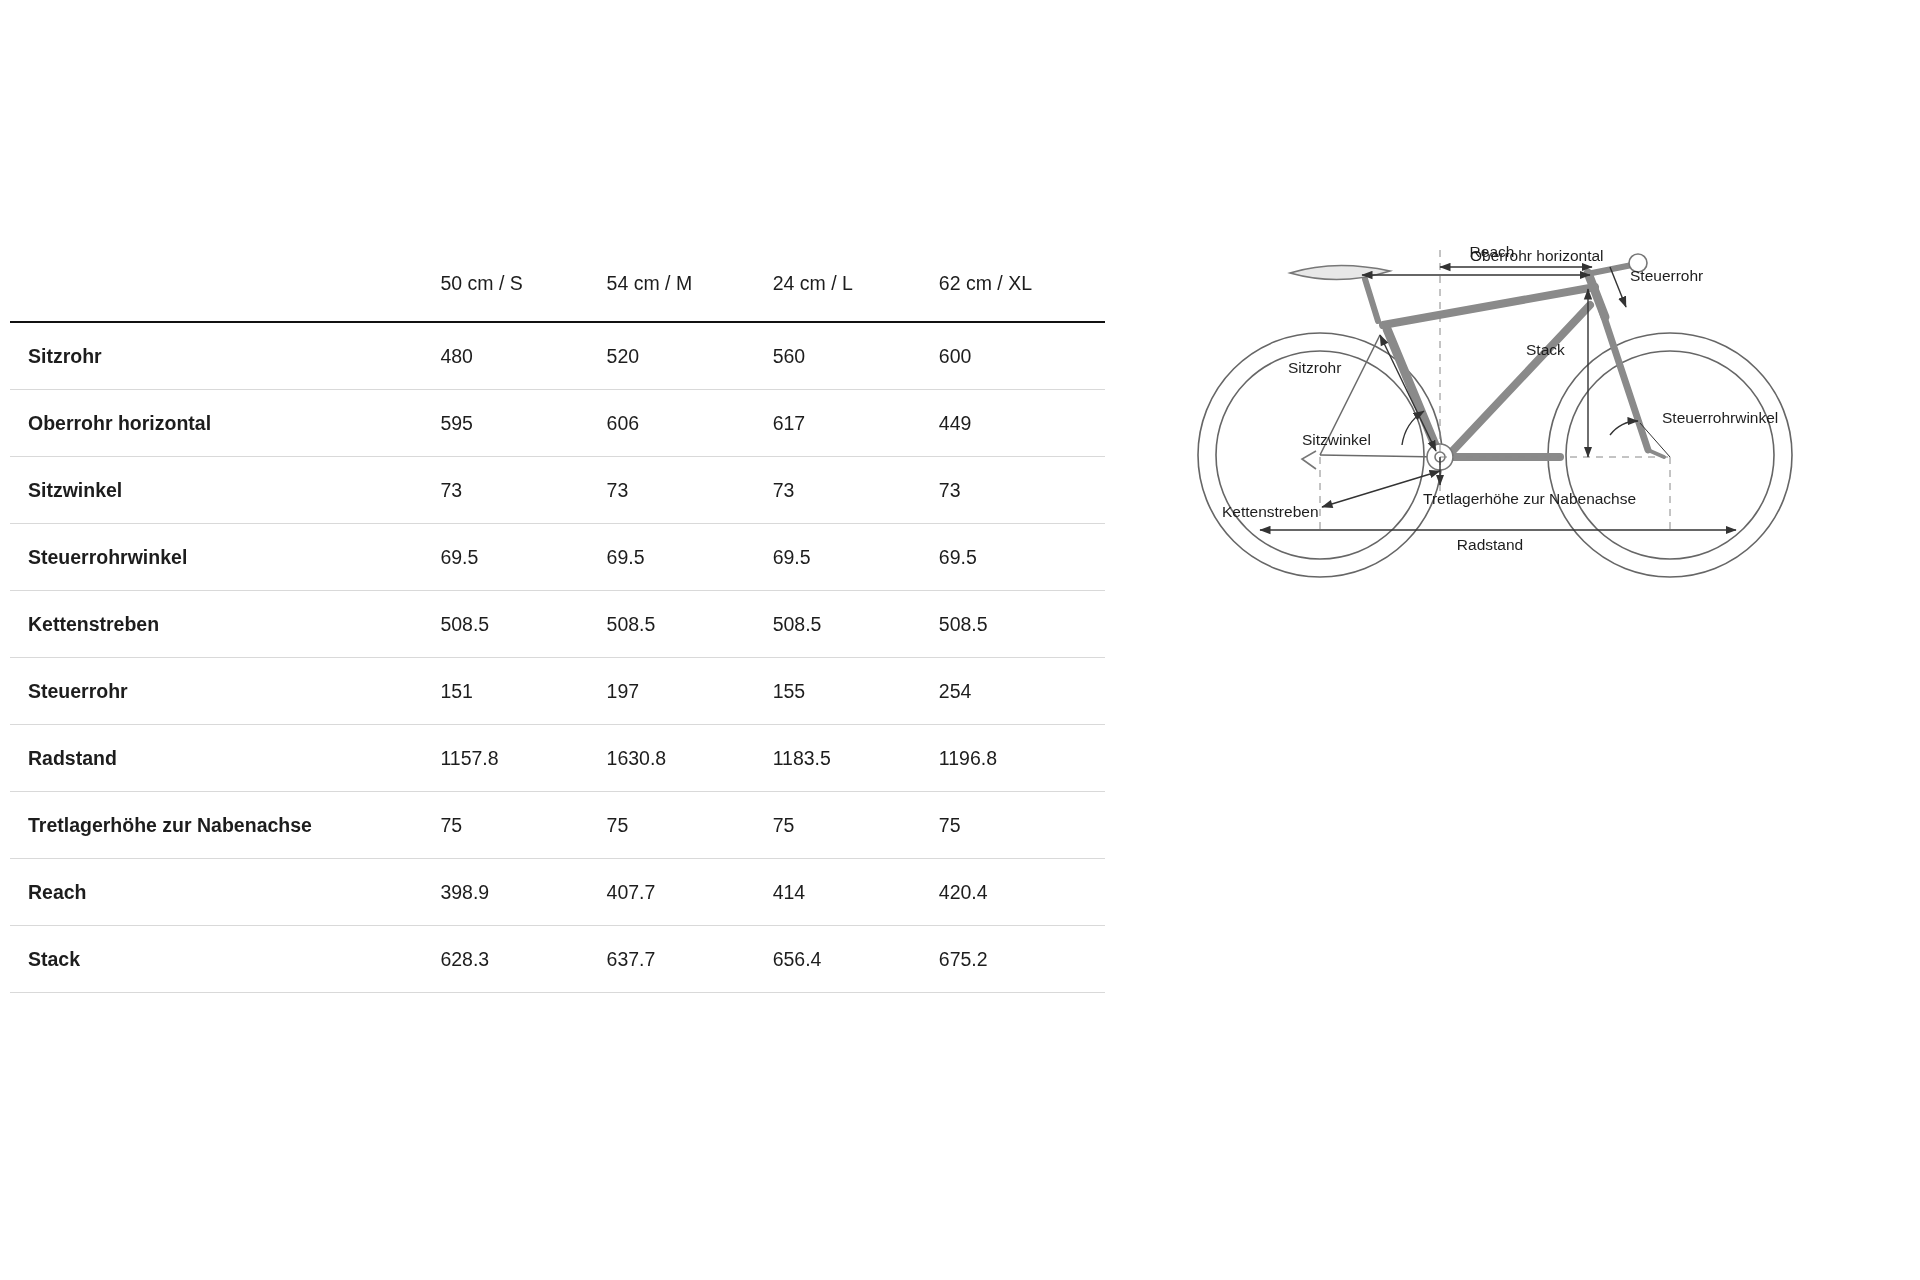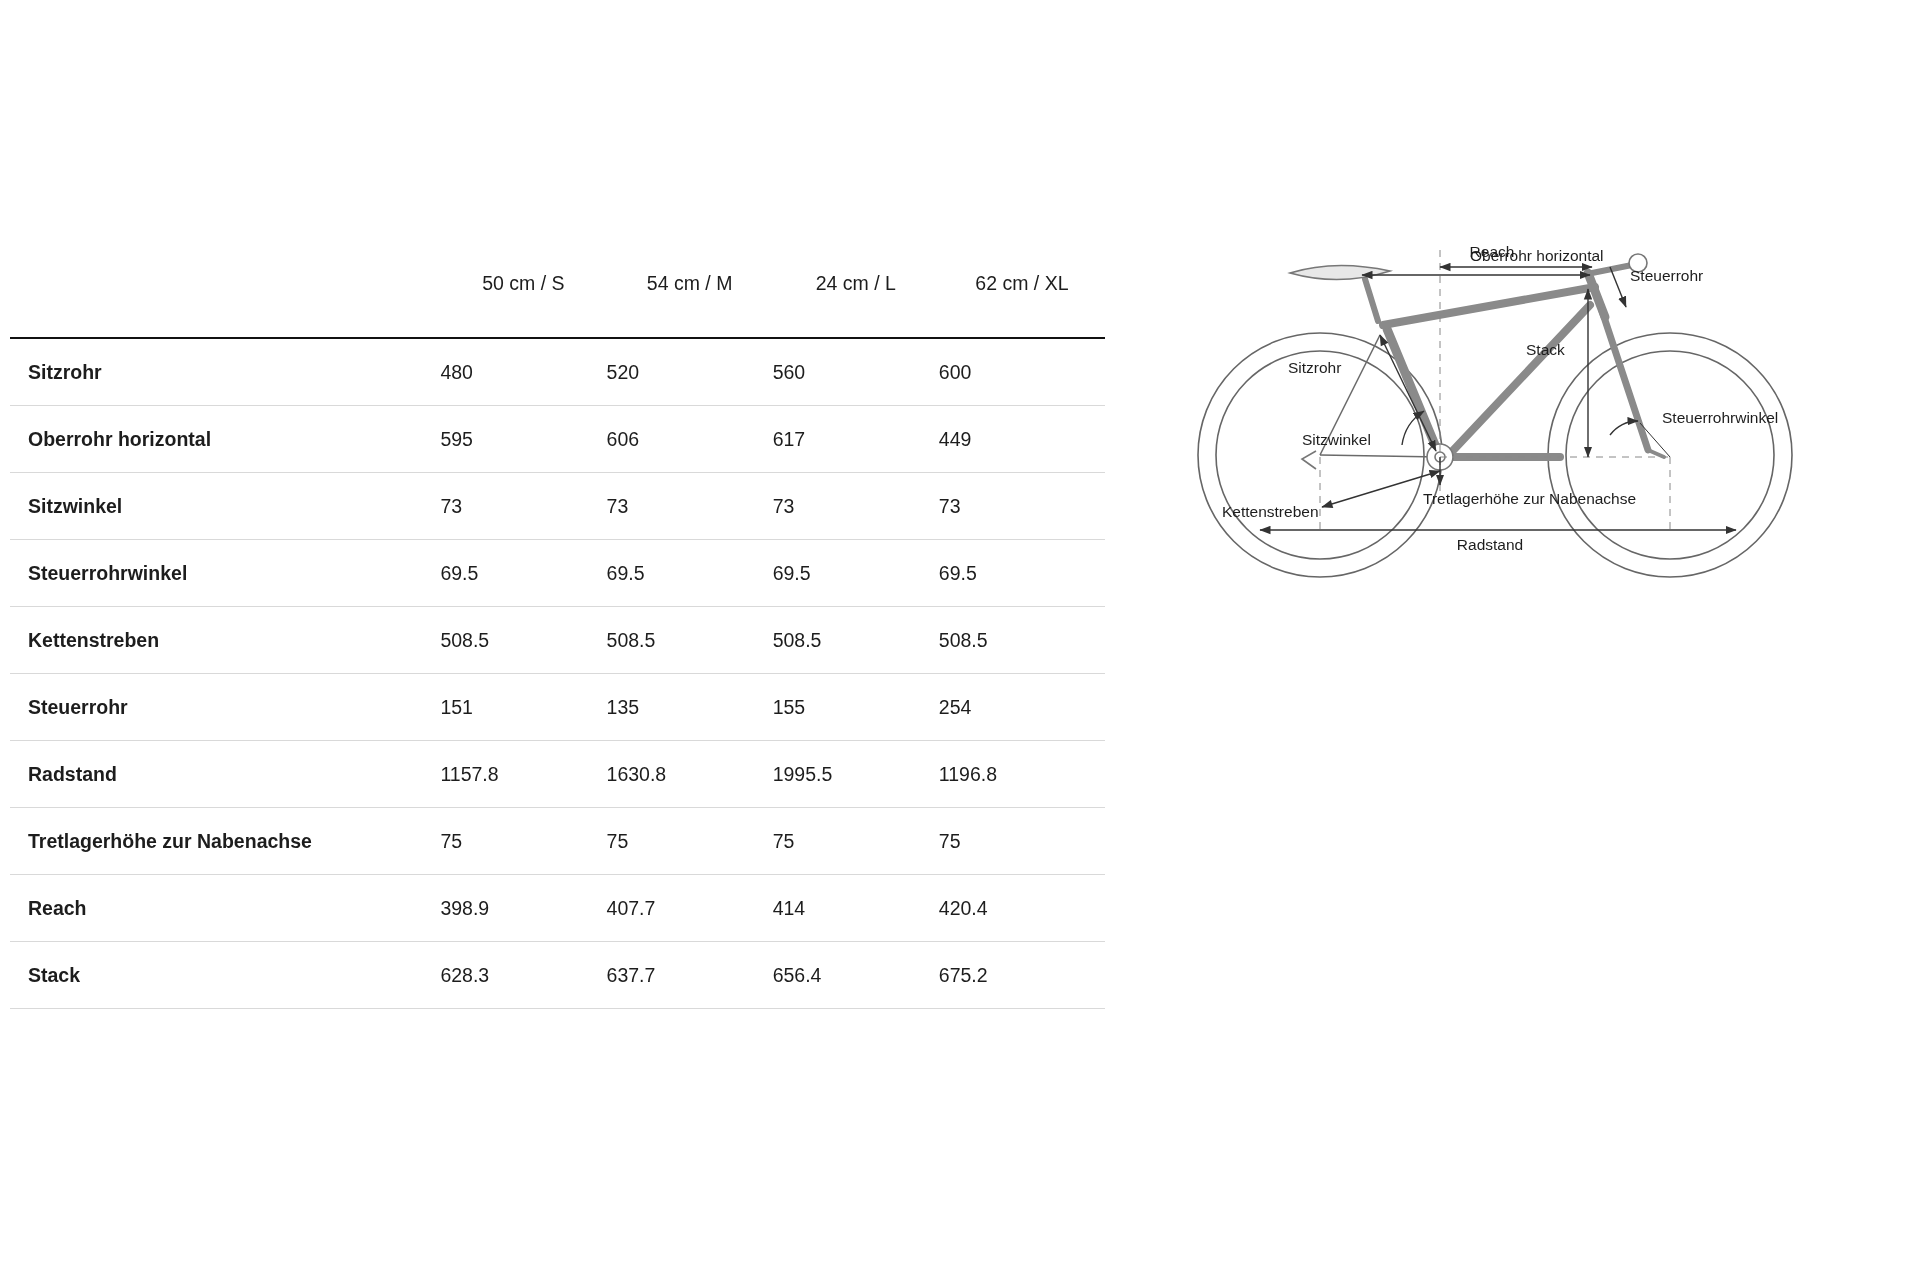--- a/index.html
+++ b/index.html
@@ -30,22 +30,22 @@
     border-collapse: collapse;
     table-layout: fixed;
   }
   #geometry-table col.c-label { width: 430px; }
   #geometry-table col.c-size  { width: 166px; }
 
   #geometry-table thead th {
     font-size: 19.5px;
     font-weight: normal;
     color: #1d1d1d;
-    text-align: center;
-    padding: 0 0 42px 0;
+    text-align: left;
+    padding: 0 0 26px 0;
     vertical-align: bottom;
   }
   #geometry-table thead th.head-label { }
   #geometry-table thead tr {
     border-bottom: 2.5px solid #111;
   }
 
   #geometry-table tbody tr {
     border-bottom: 1px solid #d9d9d9;
   }
@@ -131,29 +131,29 @@
       <tr>
         <td class="row-label">Kettenstreben</td>
         <td>508.5</td>
         <td>508.5</td>
         <td>508.5</td>
         <td>508.5</td>
       </tr>
       <tr>
         <td class="row-label">Steuerrohr</td>
         <td>151</td>
-        <td>135</td>
+        <td>197</td>
         <td>155</td>
         <td>254</td>
       </tr>
       <tr>
         <td class="row-label">Radstand</td>
         <td>1157.8</td>
         <td>1630.8</td>
-        <td>1995.5</td>
+        <td>1183.5</td>
         <td>1196.8</td>
       </tr>
       <tr>
         <td class="row-label">Tretlagerhöhe zur Nabenachse</td>
         <td>75</td>
         <td>75</td>
         <td>75</td>
         <td>75</td>
       </tr>
       <tr>

